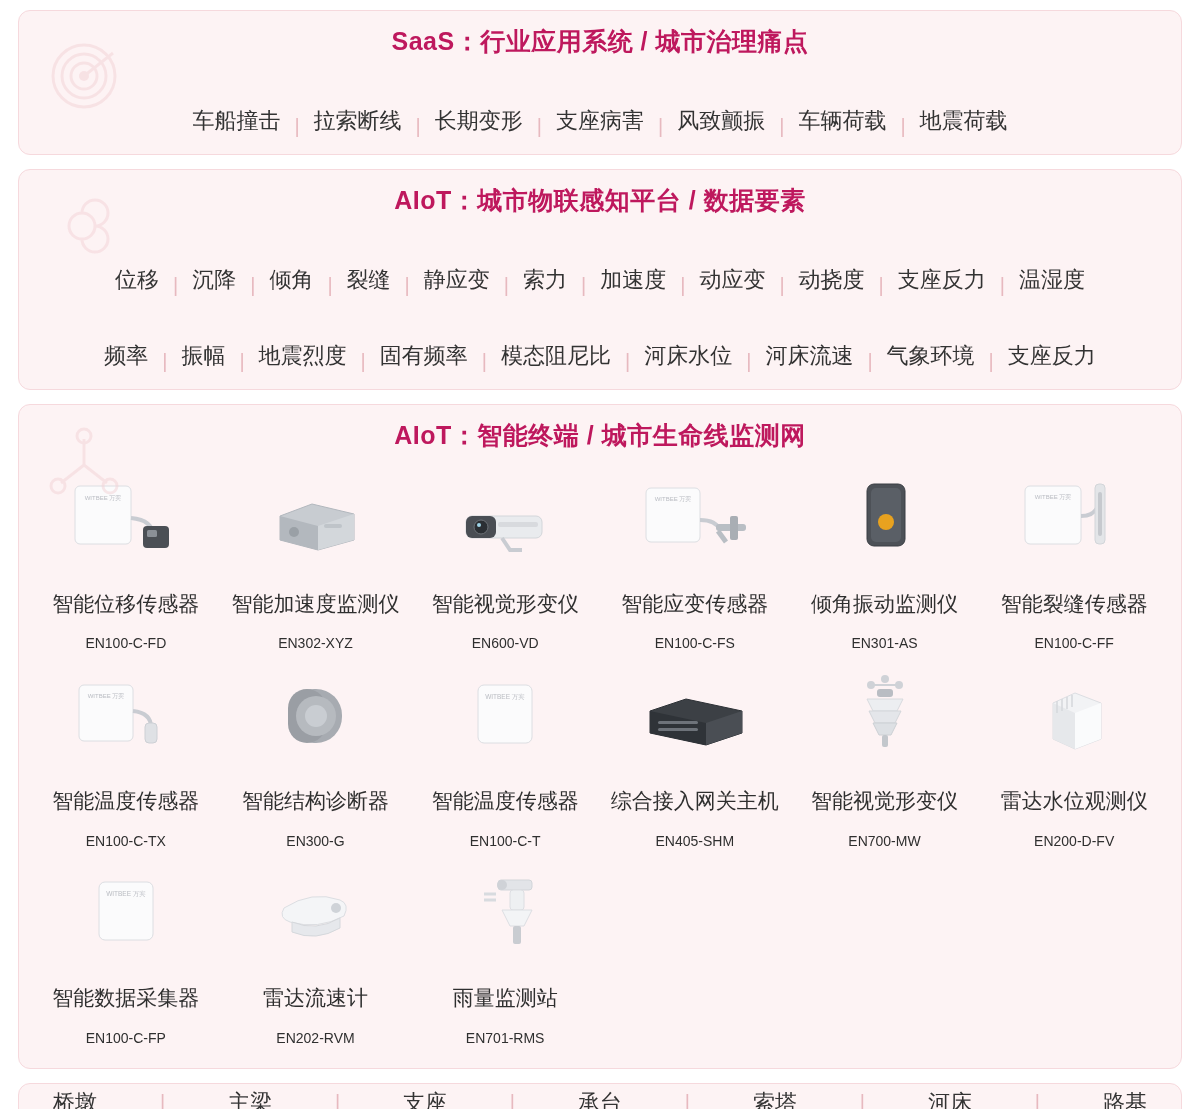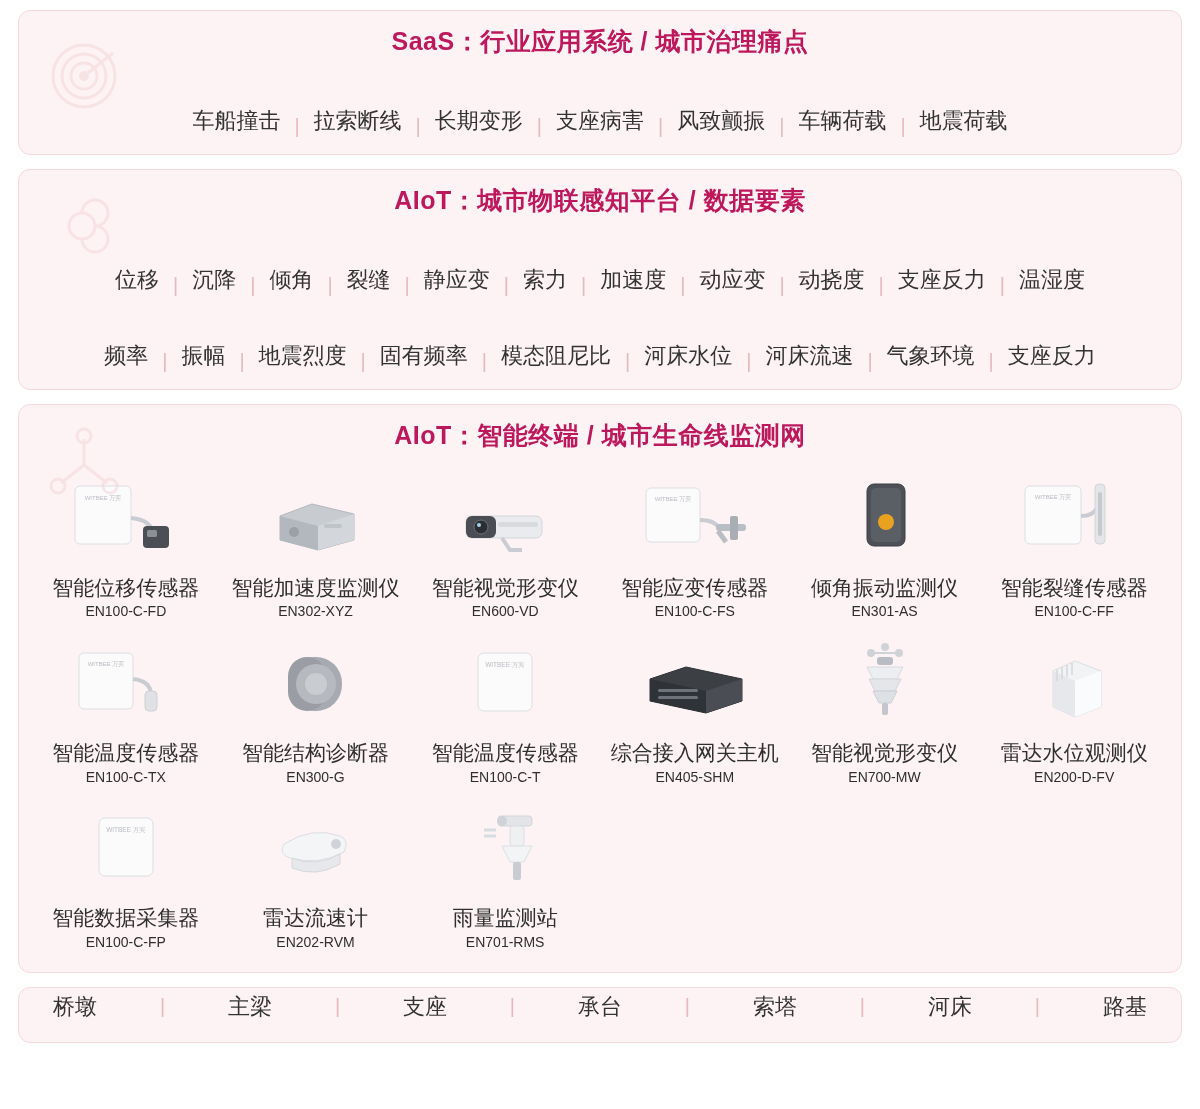--- a/index.html
+++ b/index.html
@@ -73,20 +73,21 @@
     display: grid;
     grid-template-columns: repeat(6, 1fr);
     gap: 6px 0px;
     padding: 6px 12px 18px 12px;
   }
   .device {
     display: flex;
     flex-direction: column;
     align-items: center;
     padding: 6px 4px 2px 4px;
+    gap: 16px;
   }
   .dev-img {
     height: 96px;
     display: flex;
     align-items: flex-end;
     justify-content: center;
     margin-bottom: 8px;
   }
   .dev-name {
     font-size: 21px;

